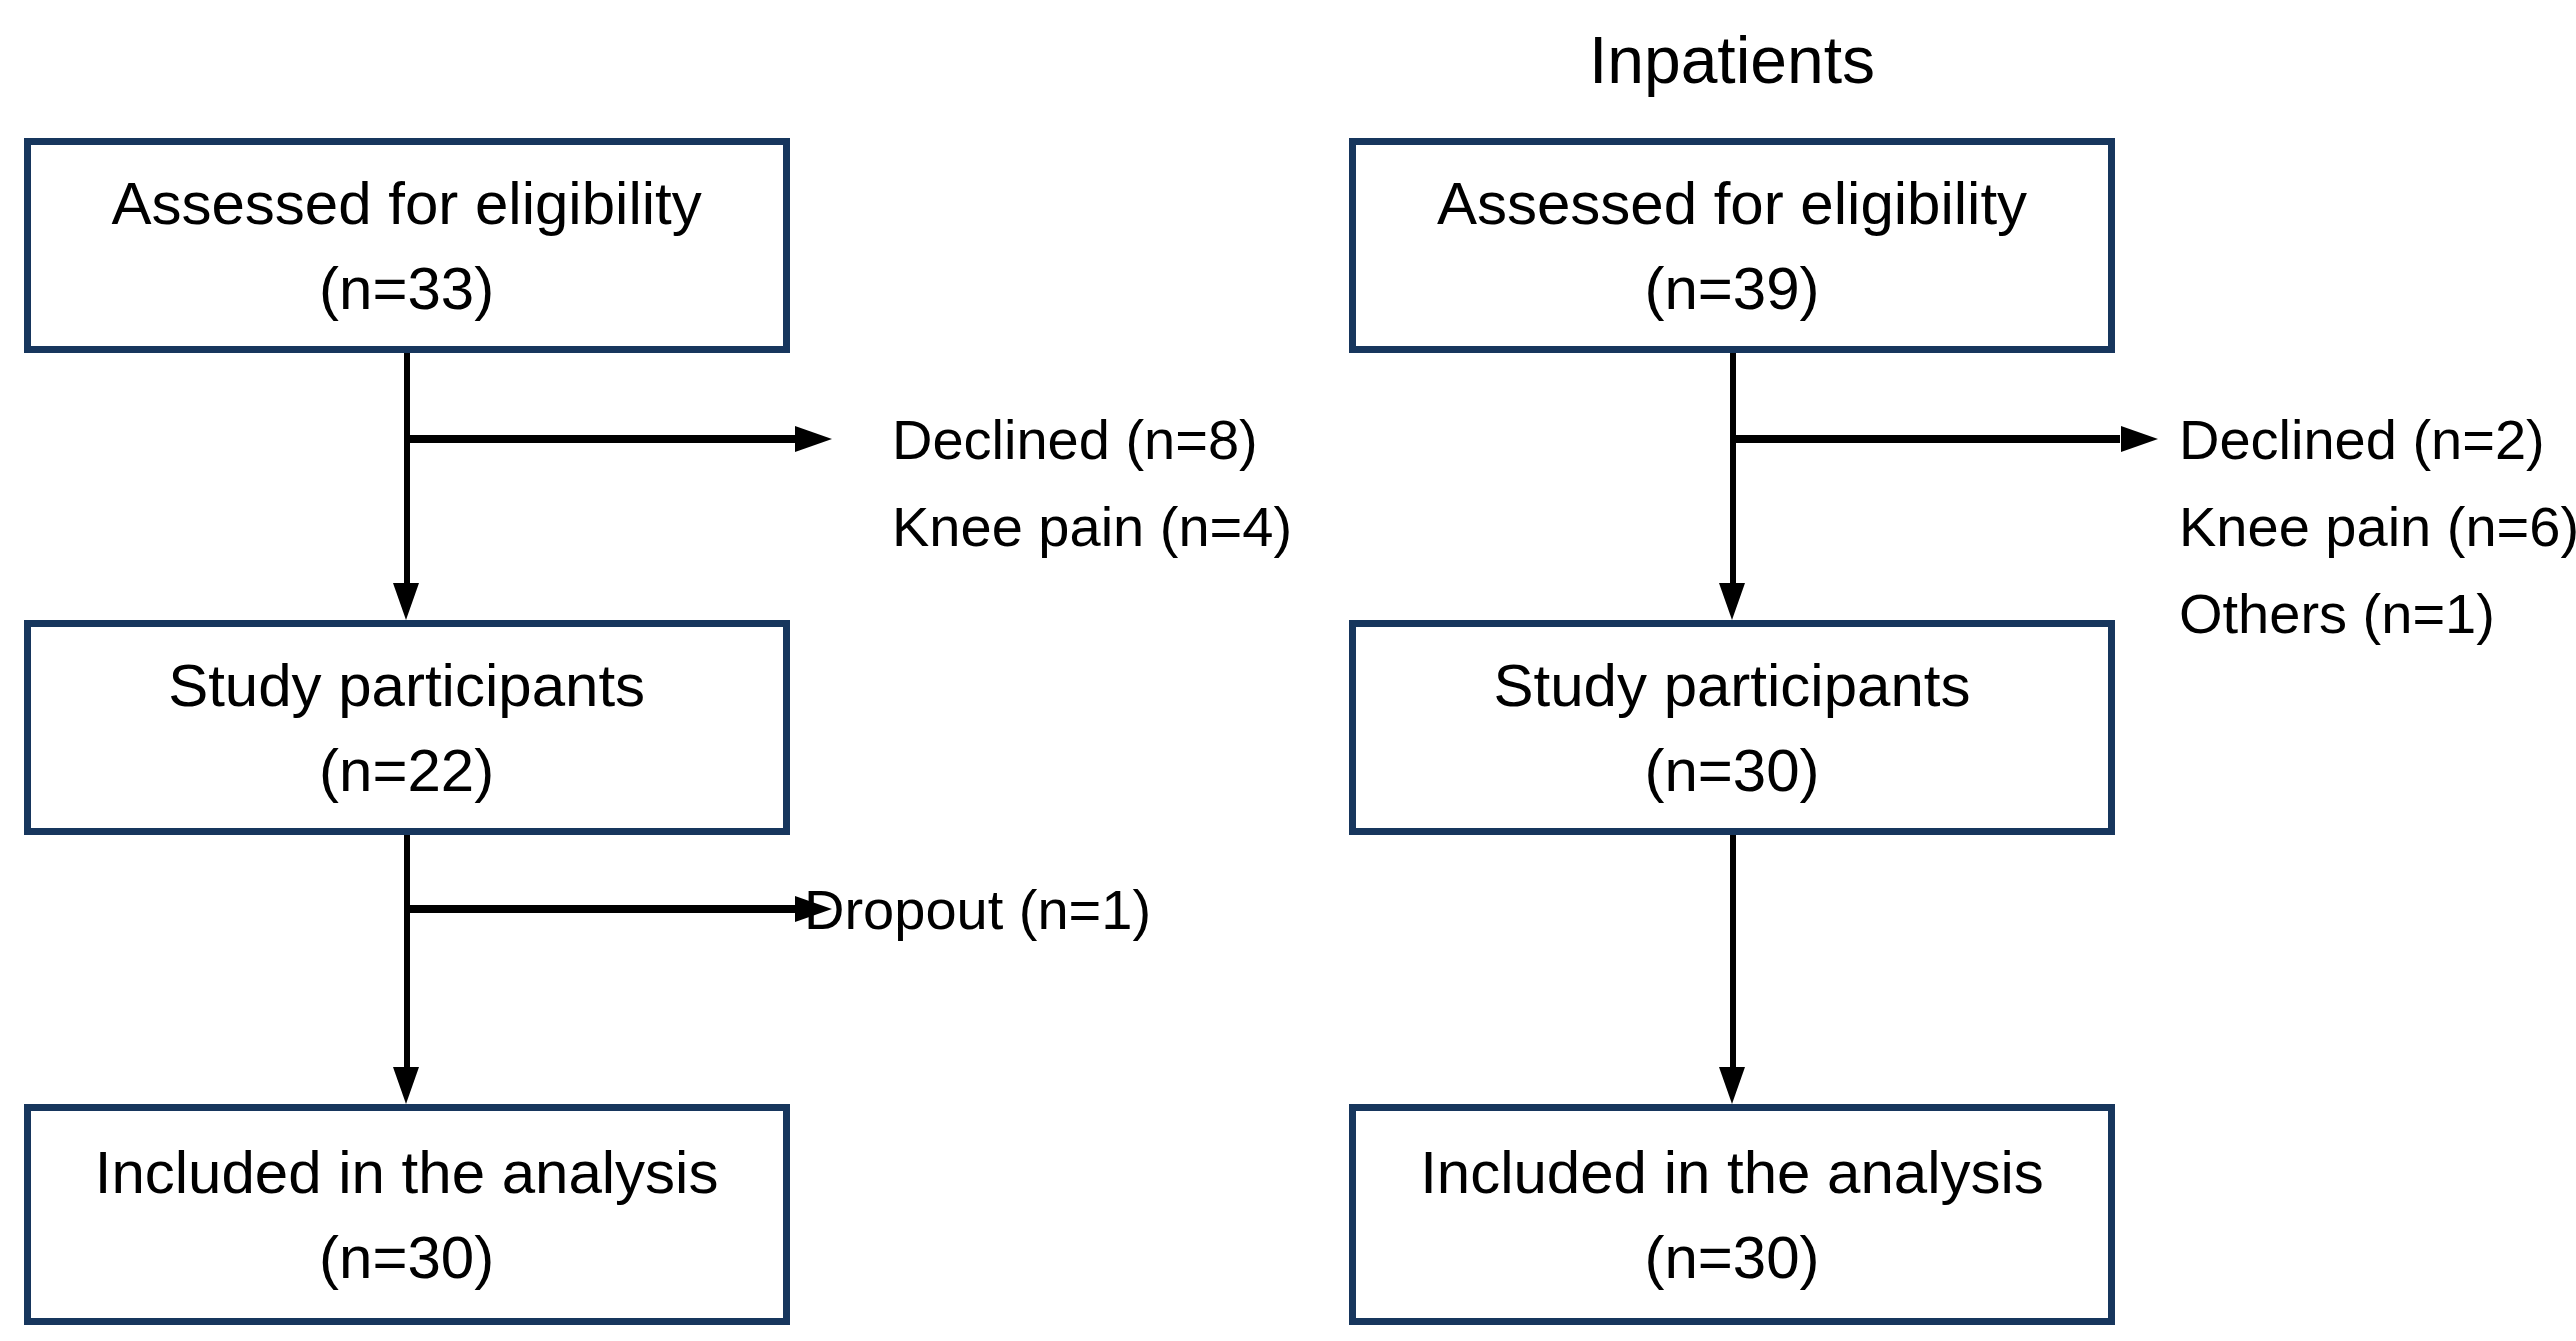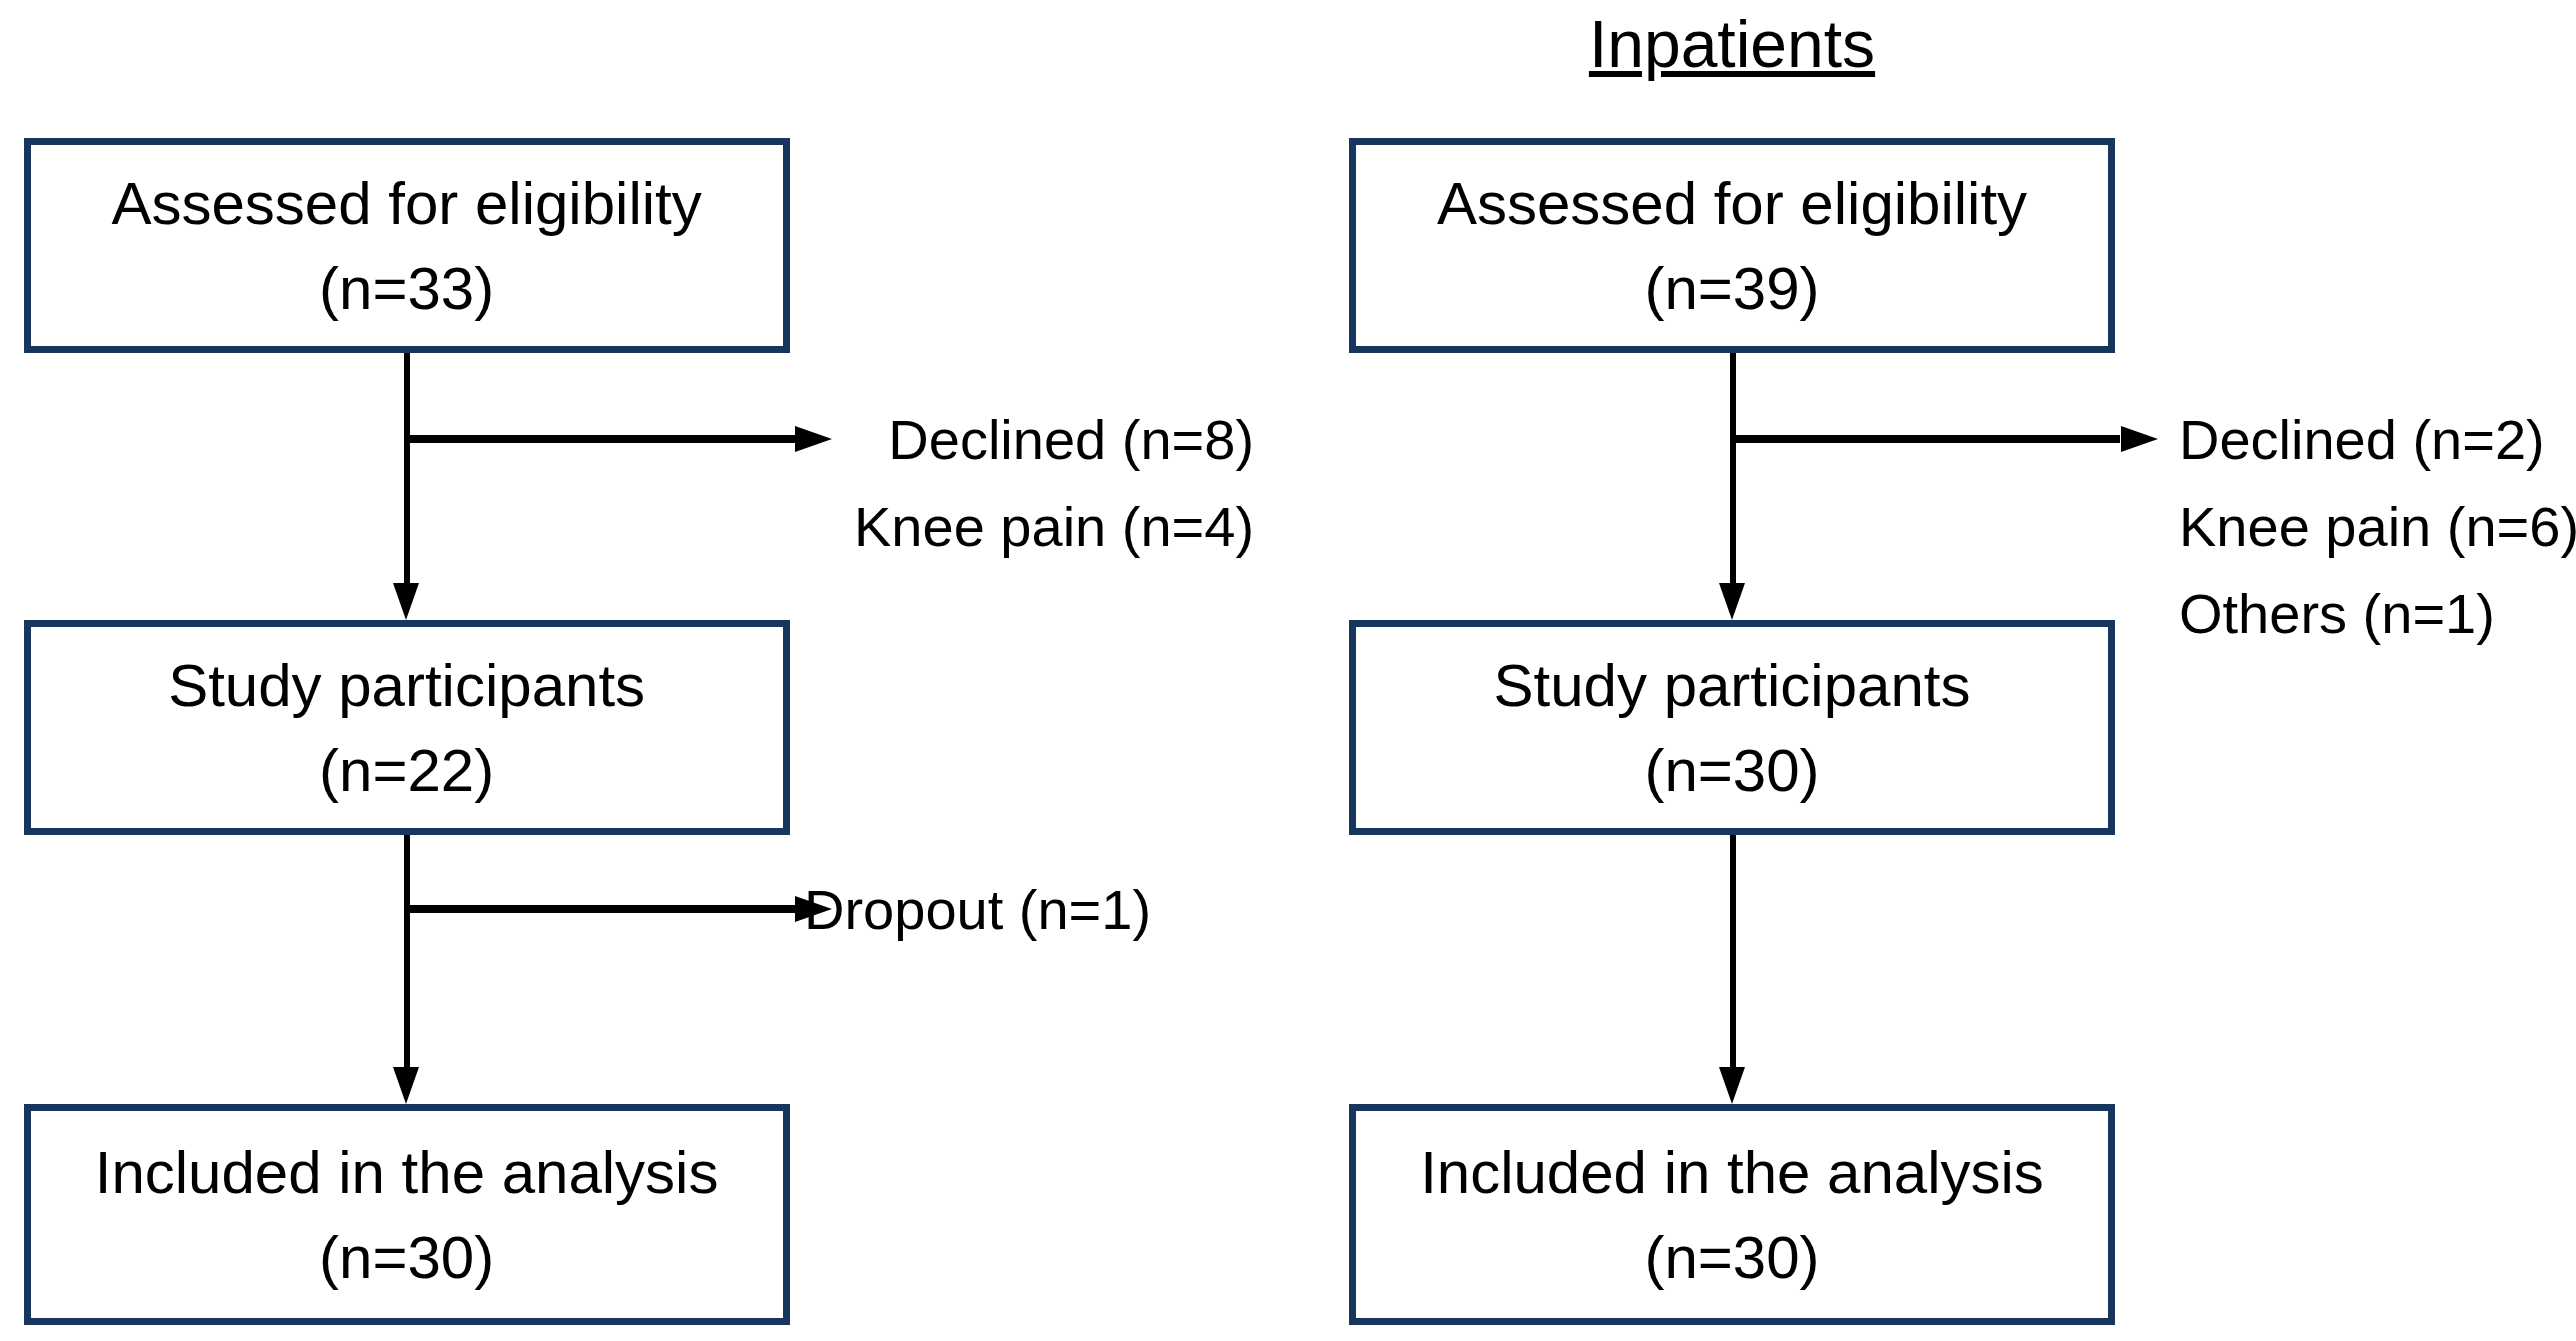--- a/index.html
+++ b/index.html
@@ -83,21 +83,21 @@
   <div class="fbox" style="left:23.6px;top:138px;height:215px;">
     <div class="bline">Assessed for eligibility</div>
     <div class="bline">(n=33)</div>
   </div>
 
   <div class="vline" style="left:404px;top:353px;height:231px;"></div>
   <div class="head-down" style="left:393px;top:583px;"></div>
 
   <div class="hline" style="left:407px;top:435px;width:388px;"></div>
   <div class="head-right" style="left:795px;top:426px;"></div>
-  <div class="side-labels" style="left:854px;top:396px;align-items:flex-end;">
+  <div class="side-labels" style="left:892px;top:396px;">
     <div>Declined (n=8)</div>
     <div>Knee pain (n=4)</div>
   </div>
 
   <div class="fbox" style="left:23.6px;top:620px;height:215px;">
     <div class="bline">Study participants</div>
     <div class="bline">(n=22)</div>
   </div>
 
   <div class="vline" style="left:404px;top:835px;height:232px;"></div>
@@ -107,21 +107,21 @@
   <div class="head-right" style="left:795px;top:896px;"></div>
   <div class="side-labels" style="left:804px;top:866px;">
     <div>Dropout (n=1)</div>
   </div>
 
   <div class="fbox" style="left:23.6px;top:1104px;height:221px;">
     <div class="bline">Included in the analysis</div>
     <div class="bline">(n=30)</div>
   </div>
 
-  <div class="col-title" style="left:1732px;top:1px;text-decoration:underline;">Inpatients</div>
+  <div class="col-title" style="left:1732px;top:17px;">Inpatients</div>
 
   <div class="fbox" style="left:1349px;top:138px;height:215px;">
     <div class="bline">Assessed for eligibility</div>
     <div class="bline">(n=39)</div>
   </div>
 
   <div class="vline" style="left:1730px;top:353px;height:231px;"></div>
   <div class="head-down" style="left:1719px;top:583px;"></div>
 
   <div class="hline" style="left:1732px;top:435px;width:388px;"></div>

